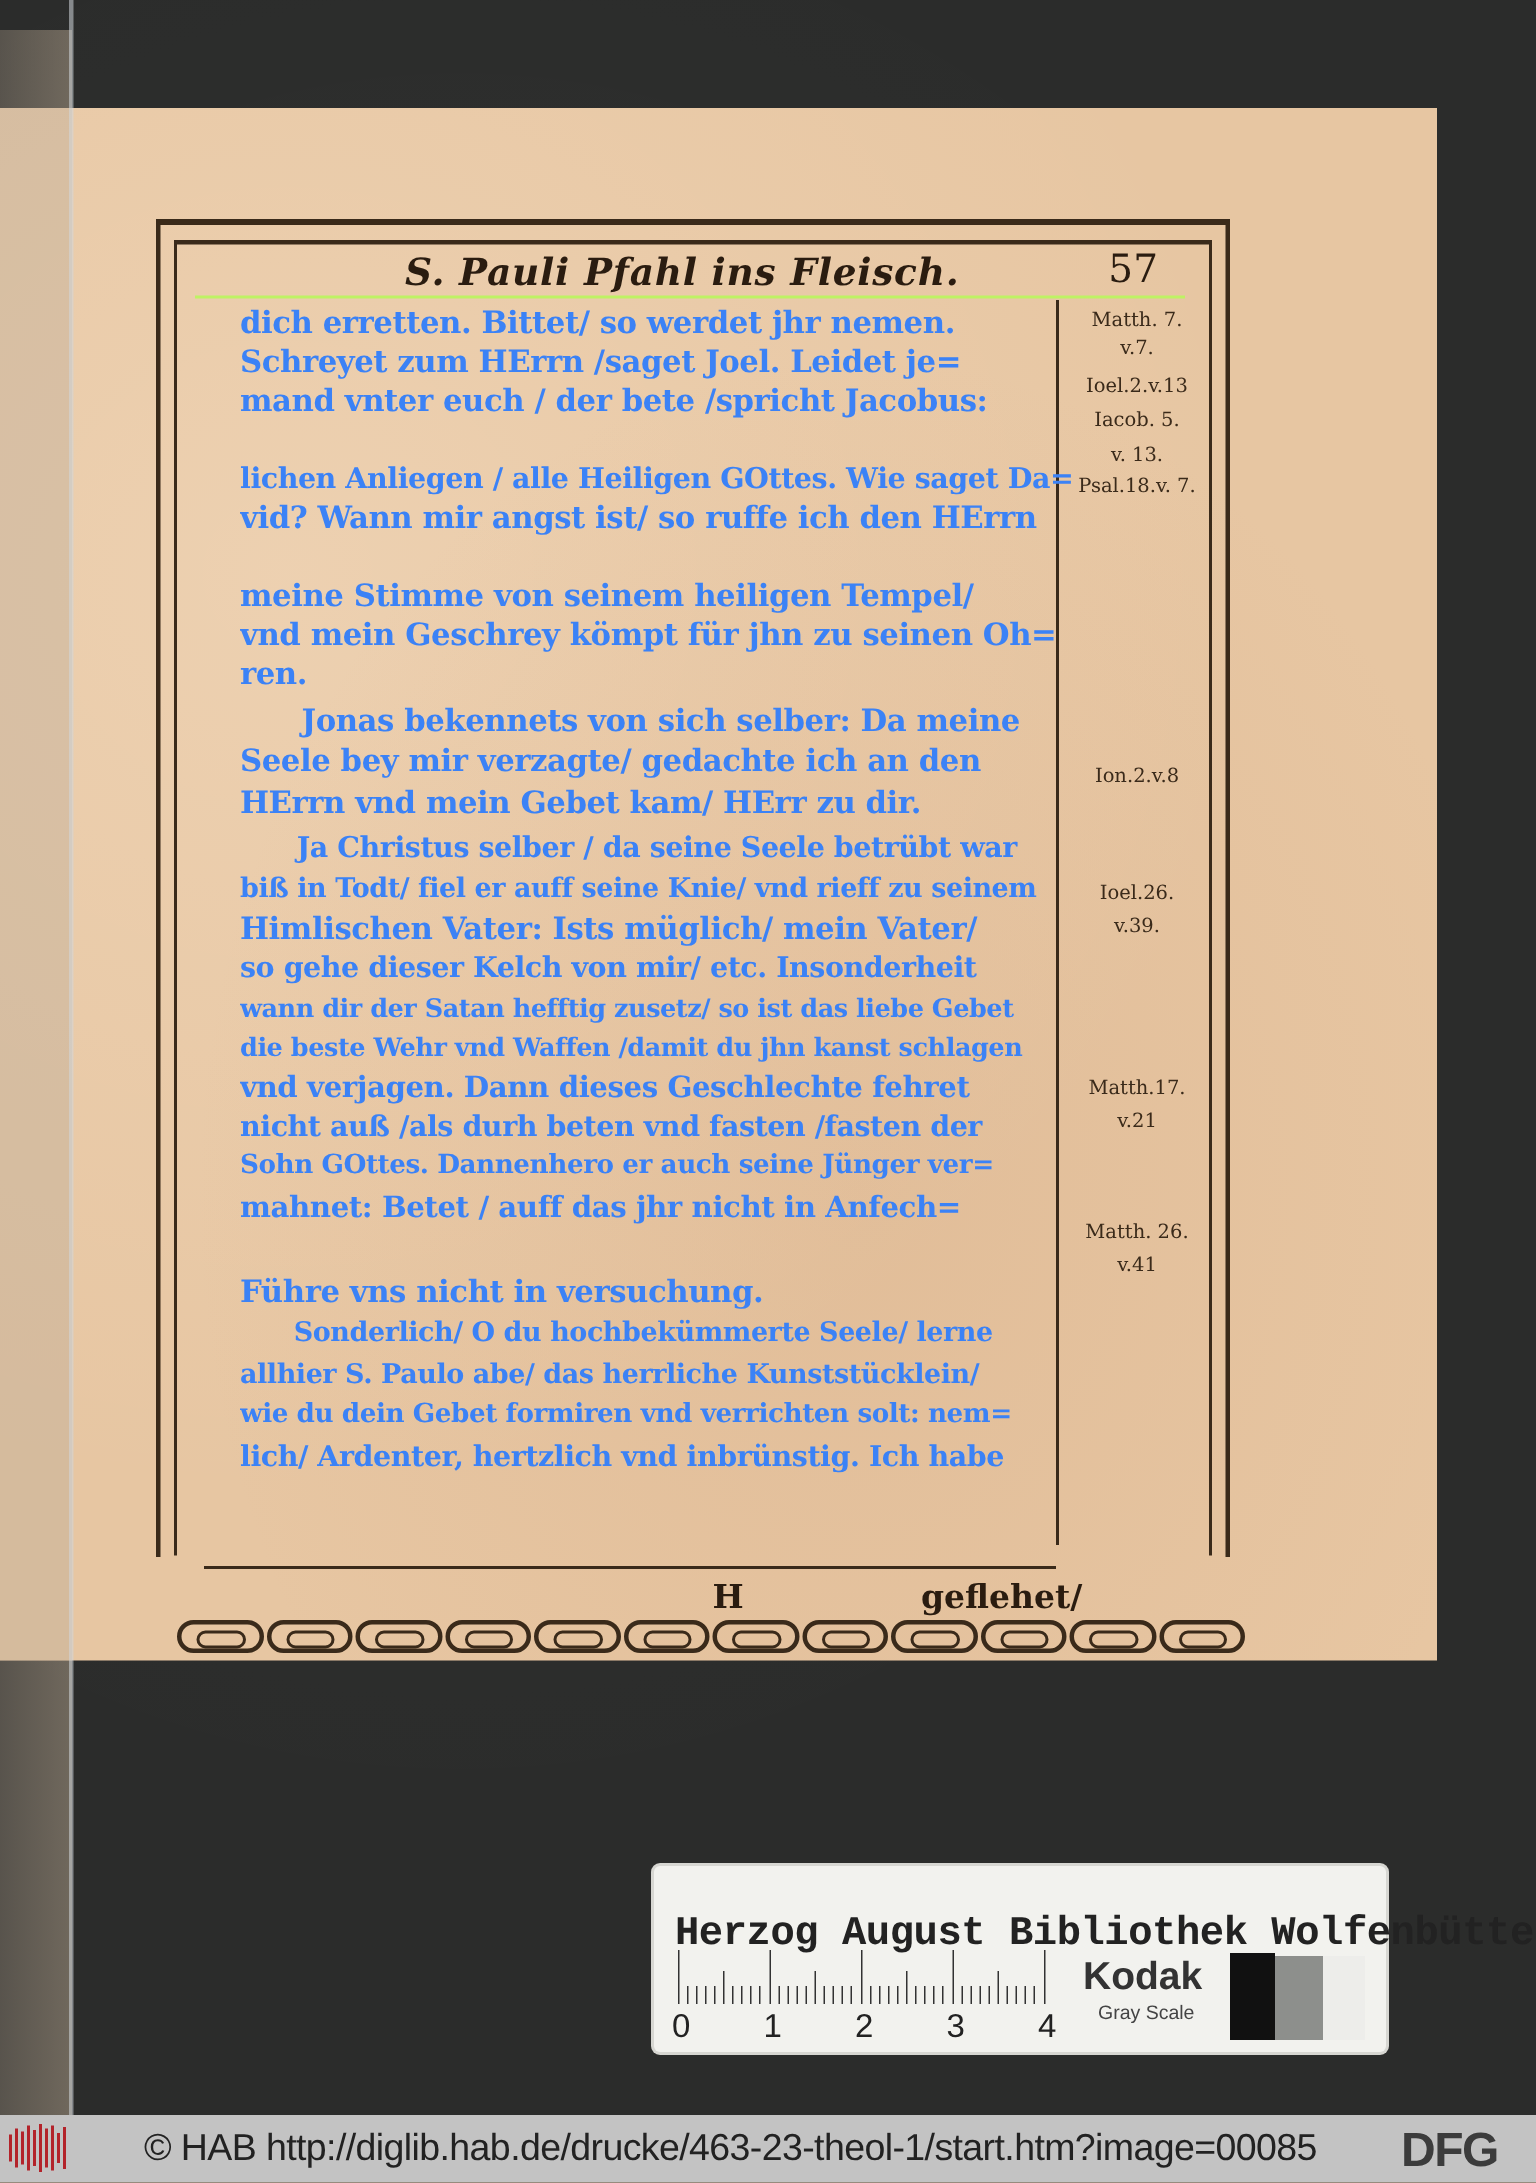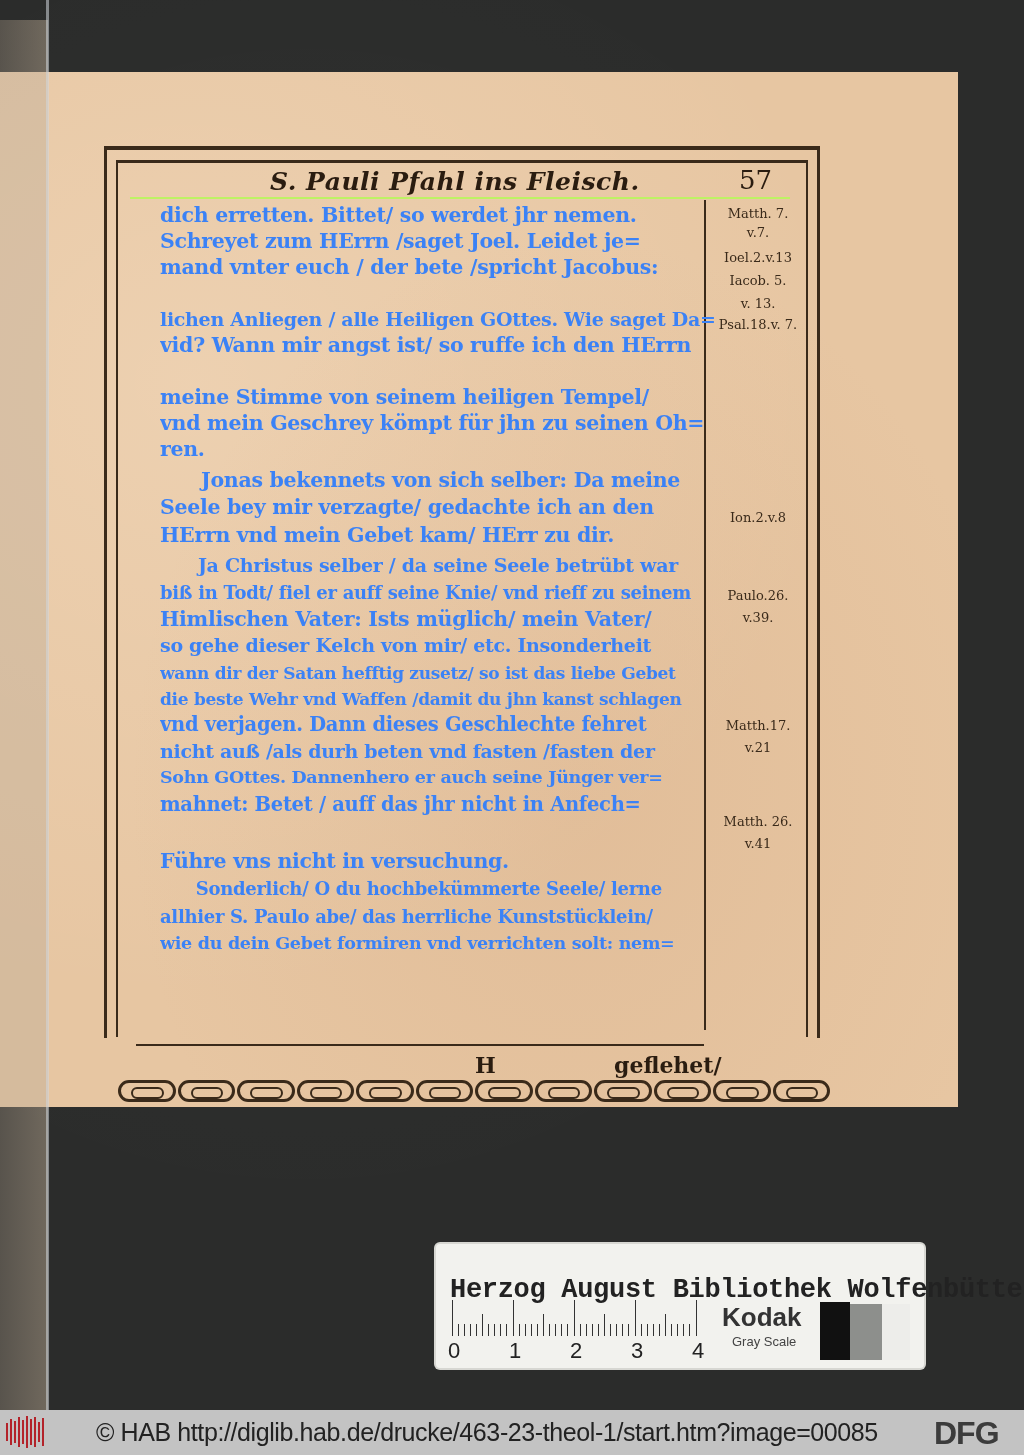--- a/index.html
+++ b/index.html
@@ -184,31 +184,32 @@
   <div class="text-line" style="top:458px;font-size:17px">wann dir der Satan hefftig zusetz/ so ist das liebe Gebet</div>
   <div class="text-line" style="top:484px;font-size:17px">die beste Wehr vnd Waffen /damit du jhn kanst schlagen</div>
   <div class="text-line" style="top:510px;font-size:19.5px">vnd verjagen. Dann dieses Geschlechte fehret</div>
   <div class="text-line" style="top:536px;font-size:19px">nicht auß /als durh beten vnd fasten /fasten der</div>
   <div class="text-line" style="top:562px;font-size:17.5px">Sohn GOttes. Dannenhero er auch seine Jünger ver=</div>
   <div class="text-line" style="top:590px;font-size:19.5px">mahnet: Betet / auff das jhr nicht in Anfech=</div>
   <div class="text-line" style="top:646px">Führe vns nicht in versuchung.</div>
   <div class="text-line" style="top:674px;white-space:pre;font-size:18px">      Sonderlich/ O du hochbekümmerte Seele/ lerne</div>
   <div class="text-line" style="top:702px;font-size:18px">allhier S. Paulo abe/ das herrliche Kunststücklein/</div>
   <div class="text-line" style="top:728px;font-size:17.5px">wie du dein Gebet formiren vnd verrichten solt: nem=</div>
+  <div class="text-line" style="top:756px;font-size:19px">lich/ Ardenter, hertzlich vnd inbrünstig. Ich habe</div>
 </div>
 
 <div class="marginalia">
   <div class="note" style="top:4px">Matth. 7.</div>
   <div class="note" style="top:23px">v.7.</div>
   <div class="note" style="top:48px">Ioel.2.v.13</div>
   <div class="note" style="top:71px">Iacob. 5.</div>
   <div class="note" style="top:94px">v. 13.</div>
   <div class="note" style="top:115px">Psal.18.v. 7.</div>
   <div class="note" style="top:308px">Ion.2.v.8</div>
-  <div class="note" style="top:386px">Paulo.26.</div>
+  <div class="note" style="top:386px">Ioel.26.</div>
   <div class="note" style="top:408px">v.39.</div>
   <div class="note" style="top:516px">Matth.17.</div>
   <div class="note" style="top:538px">v.21</div>
   <div class="note" style="top:612px">Matth. 26.</div>
   <div class="note" style="top:634px">v.41</div>
 </div>
 
 <div class="bottom-rule"></div>
 <div class="signature">H</div>
 <div class="catchword">geflehet/</div>

